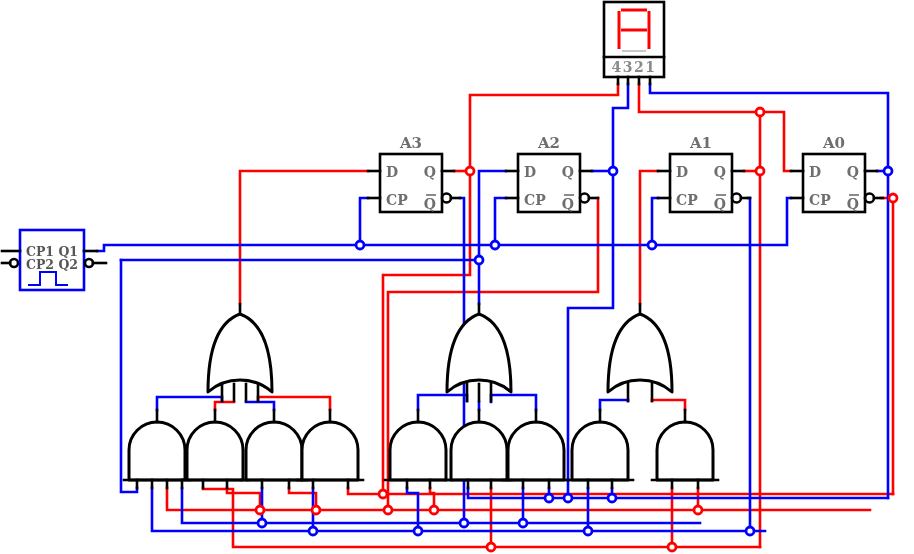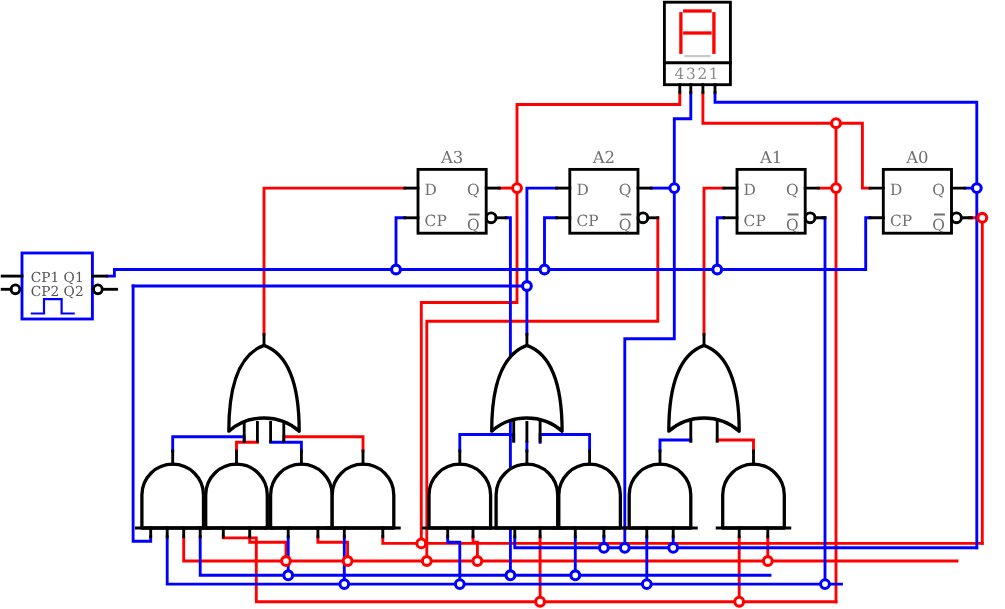--- a/index.html
+++ b/index.html
@@ -1,17 +1,17 @@
 <!DOCTYPE html>
 <html style="--red: #ff0000; --blue: #0000ff; --blk: #000000; --gray: #6e6e6e; --bg: #ffffff;"><head>
 <meta charset="utf-8">
 <style>
   html,body{margin:0;padding:0;background:#ffffff;}
   body{font-family:"DejaVu Serif","Liberation Serif",serif;}
-  #stage{position:relative;width:914px;height:554px;background:var(--bg,#fff);overflow:hidden;}
+  #stage{position:relative;width:914px;height:554px;background:var(--bg,#fff);overflow:hidden;font-weight:bold;}
   svg text{font-family:"DejaVu Serif","Liberation Serif",serif;}
   .wire{fill:none;stroke-width:2.6px;stroke-linecap:square;}
   .w-red{stroke:var(--red);}
   .w-blue{stroke:var(--blue);}
   .blk{stroke:var(--blk);fill:none;stroke-width:2.6px;stroke-linecap:square;}
   .gate{fill:#ffffff;stroke:var(--blk);stroke-width:3px;stroke-linejoin:round;}
   .dot{fill:#ffffff;stroke-width:2.8px;}
   .lbl{fill:var(--gray);}
 </style>
 </head>

